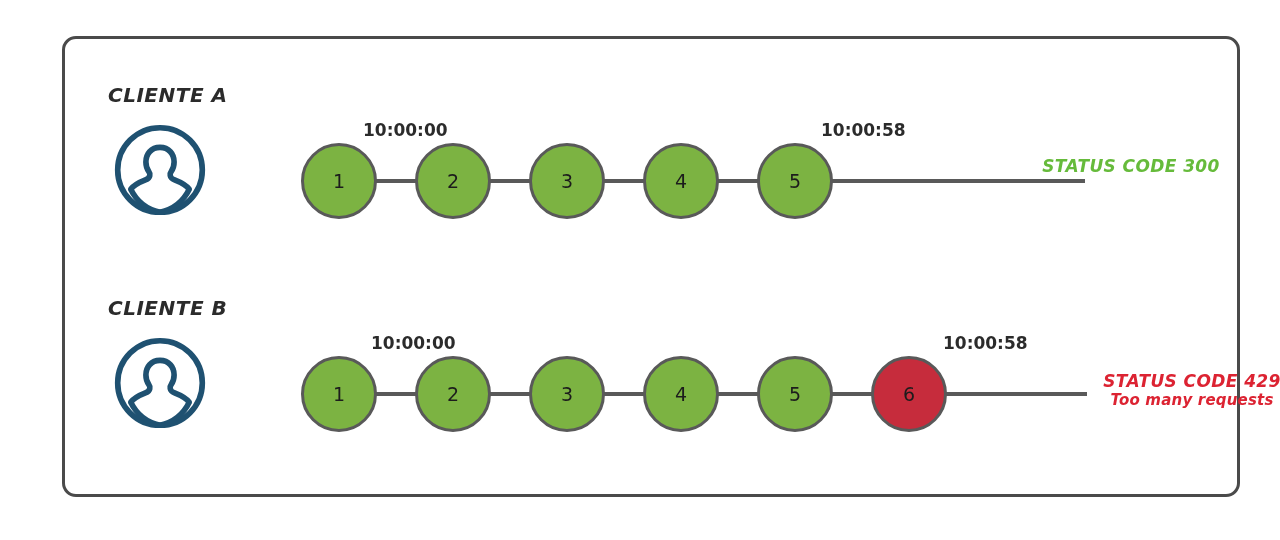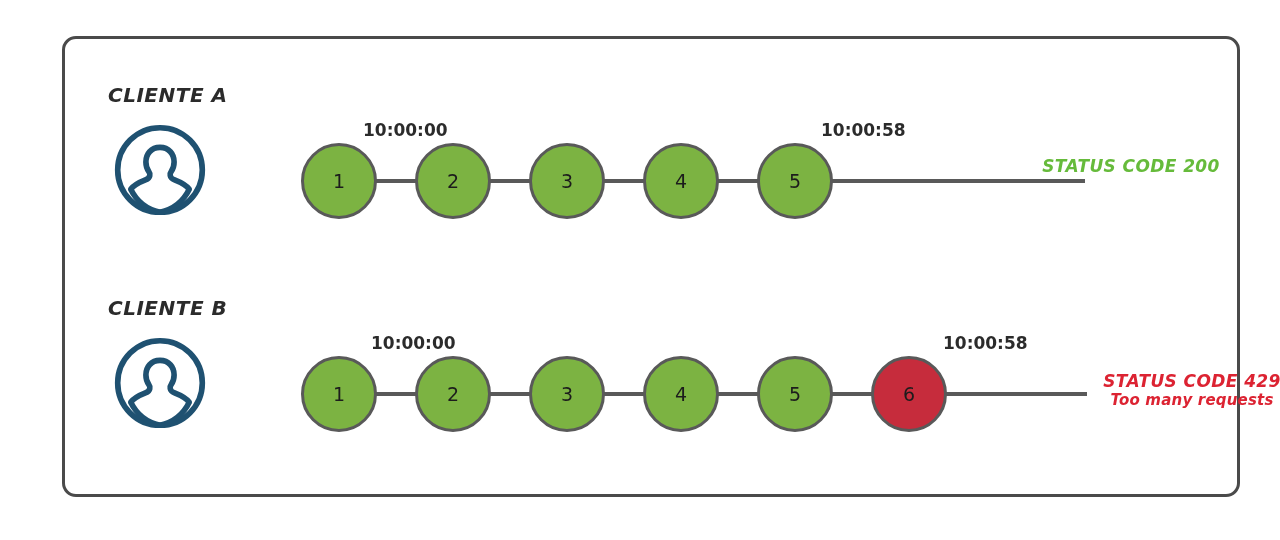--- a/index.html
+++ b/index.html
@@ -173,21 +173,21 @@
           </div>
         <div class="node ok" style="left:342px;">
             <span>4</span>
           </div>
         <div class="node ok" style="left:456px;">
             <span>5</span>
           </div>
       </div>
 
       <div class="status status-ok" style="left:966px; top:118px; width:200px;">
-        <span class="line1">STATUS CODE 200</span>
+        <span class="line1">STATUS CODE 300</span>
       </div>
     </div>
 
     <div class="row row-b">
 
       <div class="client-label">CLIENTE B</div>
 
       <div class="avatar">
         <svg viewBox="0 0 100 100" xmlns="http://www.w3.org/2000/svg">
           <circle cx="50" cy="50" r="45" fill="none" stroke="#1F5171" stroke-width="6"></circle>

